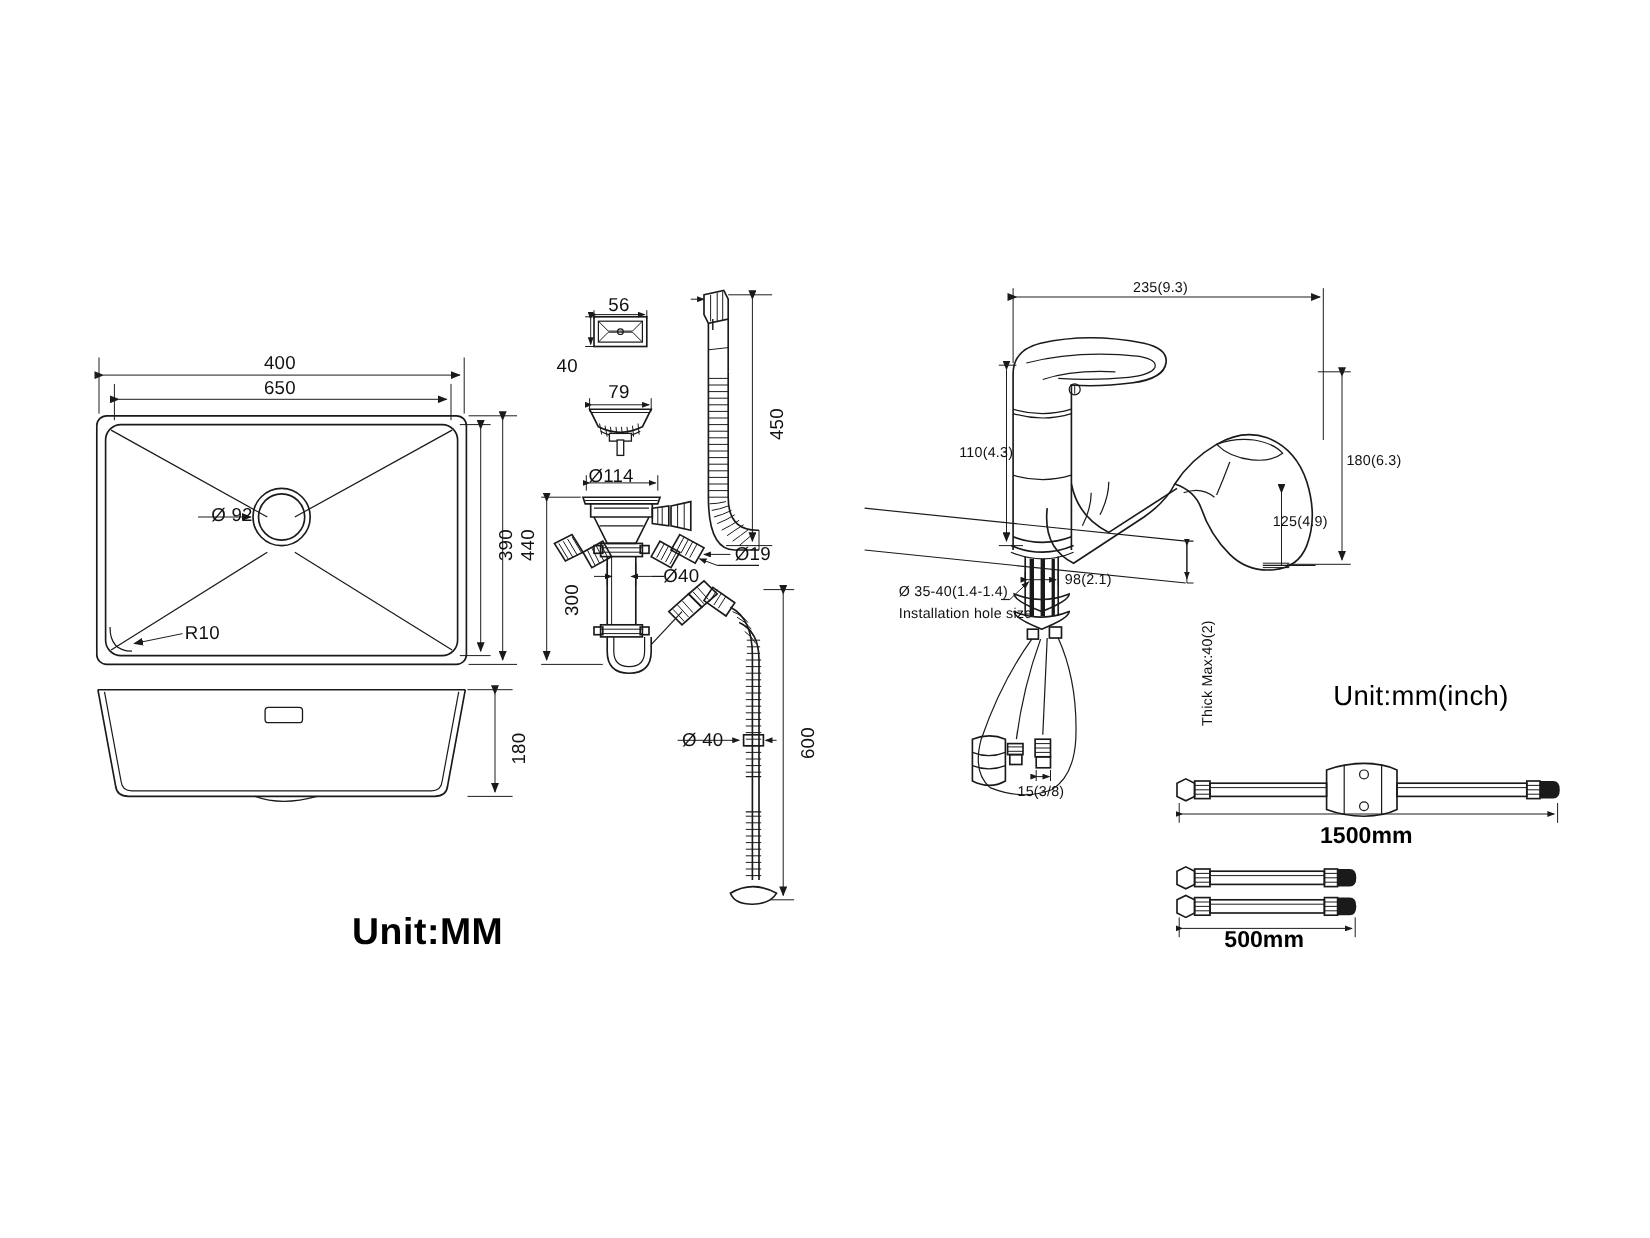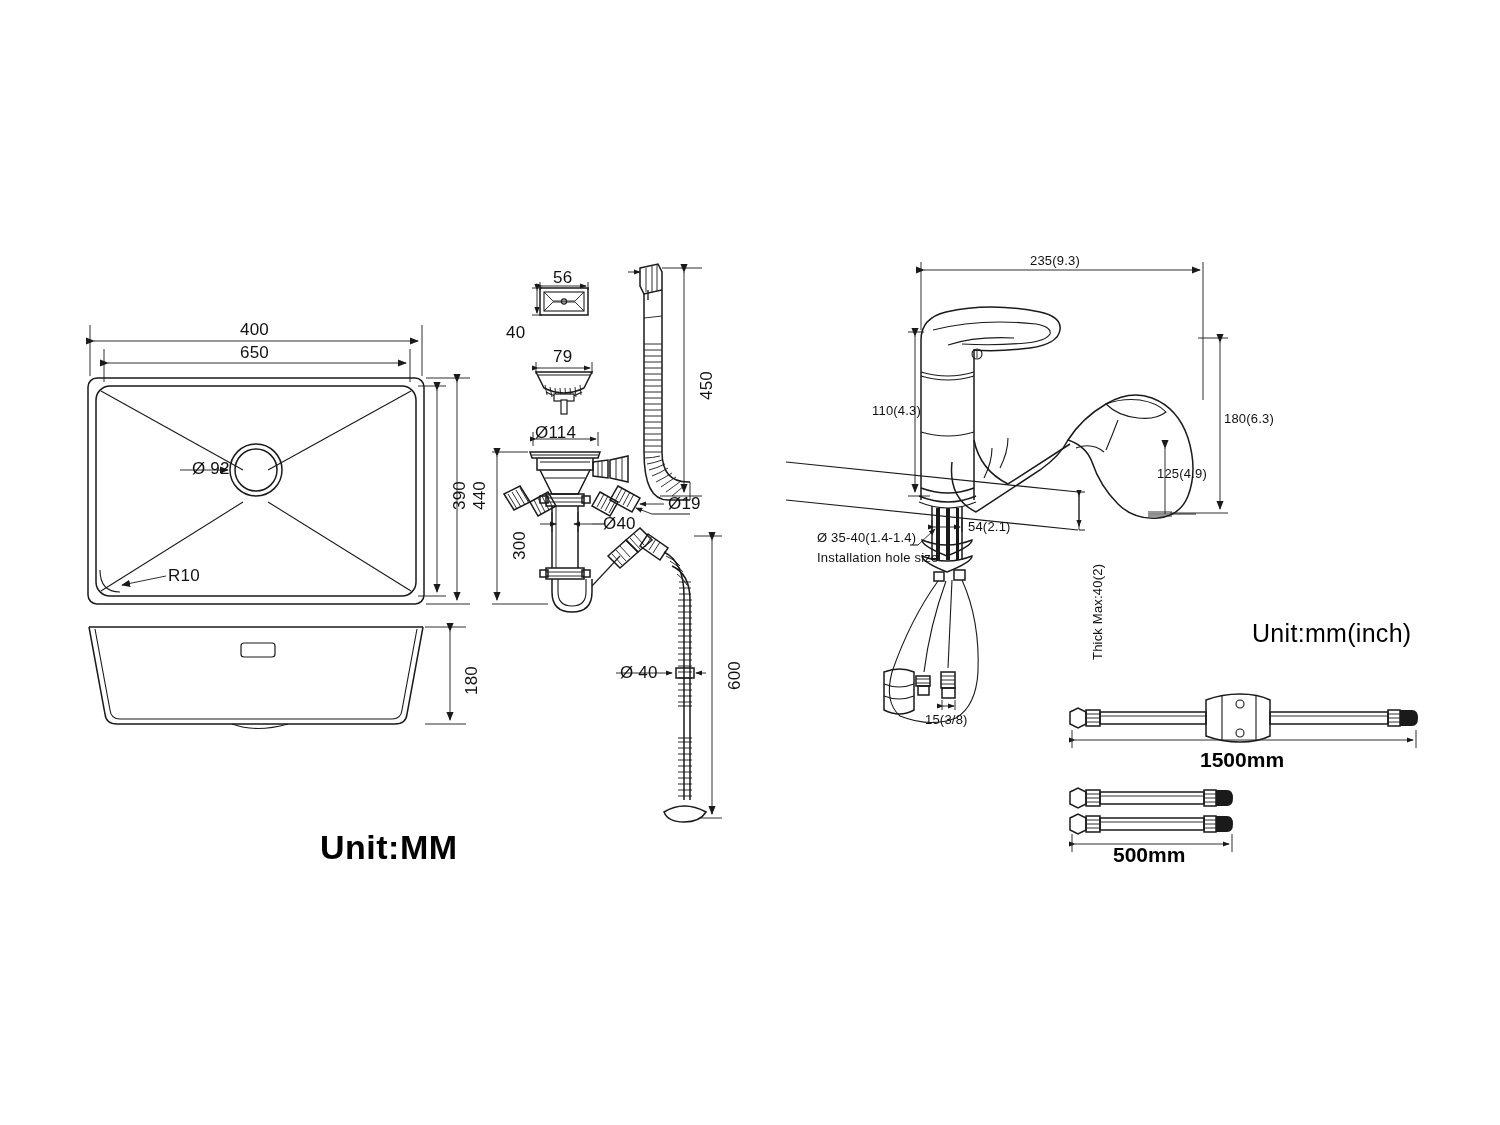--- a/index.html
+++ b/index.html
@@ -4,21 +4,21 @@
 <style>
   html,body{margin:0;padding:0;background:#ffffff;}
   body{width:1500px;height:1125px;position:relative;overflow:hidden;
        font-family:"Liberation Sans",sans-serif;color:#000;}
   .stage{position:absolute;left:0;top:0;width:1500px;height:1125px;}
   .dim{position:absolute;font-family:"Liberation Sans",sans-serif;
        font-size:17px;color:#111;white-space:nowrap;letter-spacing:0.2px;}
   .dim.small{font-size:13px;}
   .dim.vert{transform:rotate(-90deg);transform-origin:left top;}
   .unitbig{position:absolute;font-size:34px;font-weight:bold;letter-spacing:0.5px;}
-  .unitmed{position:absolute;font-size:25px;letter-spacing:0.3px;margin-left:40px;}
+  .unitmed{position:absolute;font-size:25px;letter-spacing:0.3px;}
   .hoselbl{position:absolute;font-size:21px;font-weight:bold;}
   svg{position:absolute;left:0;top:0;overflow:visible;}
   .ln{fill:none;stroke:#1a1a1a;stroke-width:1.5;}
   .ln2{fill:none;stroke:#1a1a1a;stroke-width:1.1;}
   .lnt{fill:none;stroke:#1a1a1a;stroke-width:0.9;}
   .ext{fill:none;stroke:#1a1a1a;stroke-width:0.9;}
   .hatch{fill:none;stroke:#1a1a1a;stroke-width:1.3;}
   .sld{fill:#1a1a1a;}
   .wht{fill:#ffffff;stroke:#1a1a1a;stroke-width:1.2;}
 </style>
@@ -461,21 +461,21 @@
 <div class="dim" style="left:668px;top:494px;">Ø19</div>
 <div class="dim" style="left:603px;top:514px;">Ø40</div>
 <div class="dim vert" style="left:510px;top:560px;">300</div>
 <div class="dim" style="left:620px;top:663px;">Ø 40</div>
 <div class="dim vert" style="left:725px;top:690px;">600</div>
 
 <div class="dim small" style="left:1030px;top:253px;">235(9.3)</div>
 <div class="dim small" style="left:872px;top:403px;">110(4.3)</div>
 <div class="dim small" style="left:1224px;top:411px;">180(6.3)</div>
 <div class="dim small" style="left:1157px;top:466px;">125(4.9)</div>
-<div class="dim small" style="left:968px;top:519px;">54(2.1)</div>
+<div class="dim small" style="left:968px;top:519px;">98(2.1)</div>
 <div class="dim small" style="left:817px;top:530px;">Ø 35-40(1.4-1.4)</div>
 <div class="dim small" style="left:817px;top:550px;">Installation hole size</div>
 <div class="dim small vert" style="left:1090px;top:660px;">Thick Max:40(2)</div>
 <div class="dim small" style="left:925px;top:712px;">15(3/8)</div>
 
 <div class="hoselbl" style="left:1200px;top:748px;">1500mm</div>
 <div class="hoselbl" style="left:1113px;top:843px;">500mm</div>
 
 <div class="unitbig" style="left:320px;top:828px;">Unit:MM</div>
 <div class="unitmed" style="left:1212px;top:619px;">Unit:mm(inch)</div>

